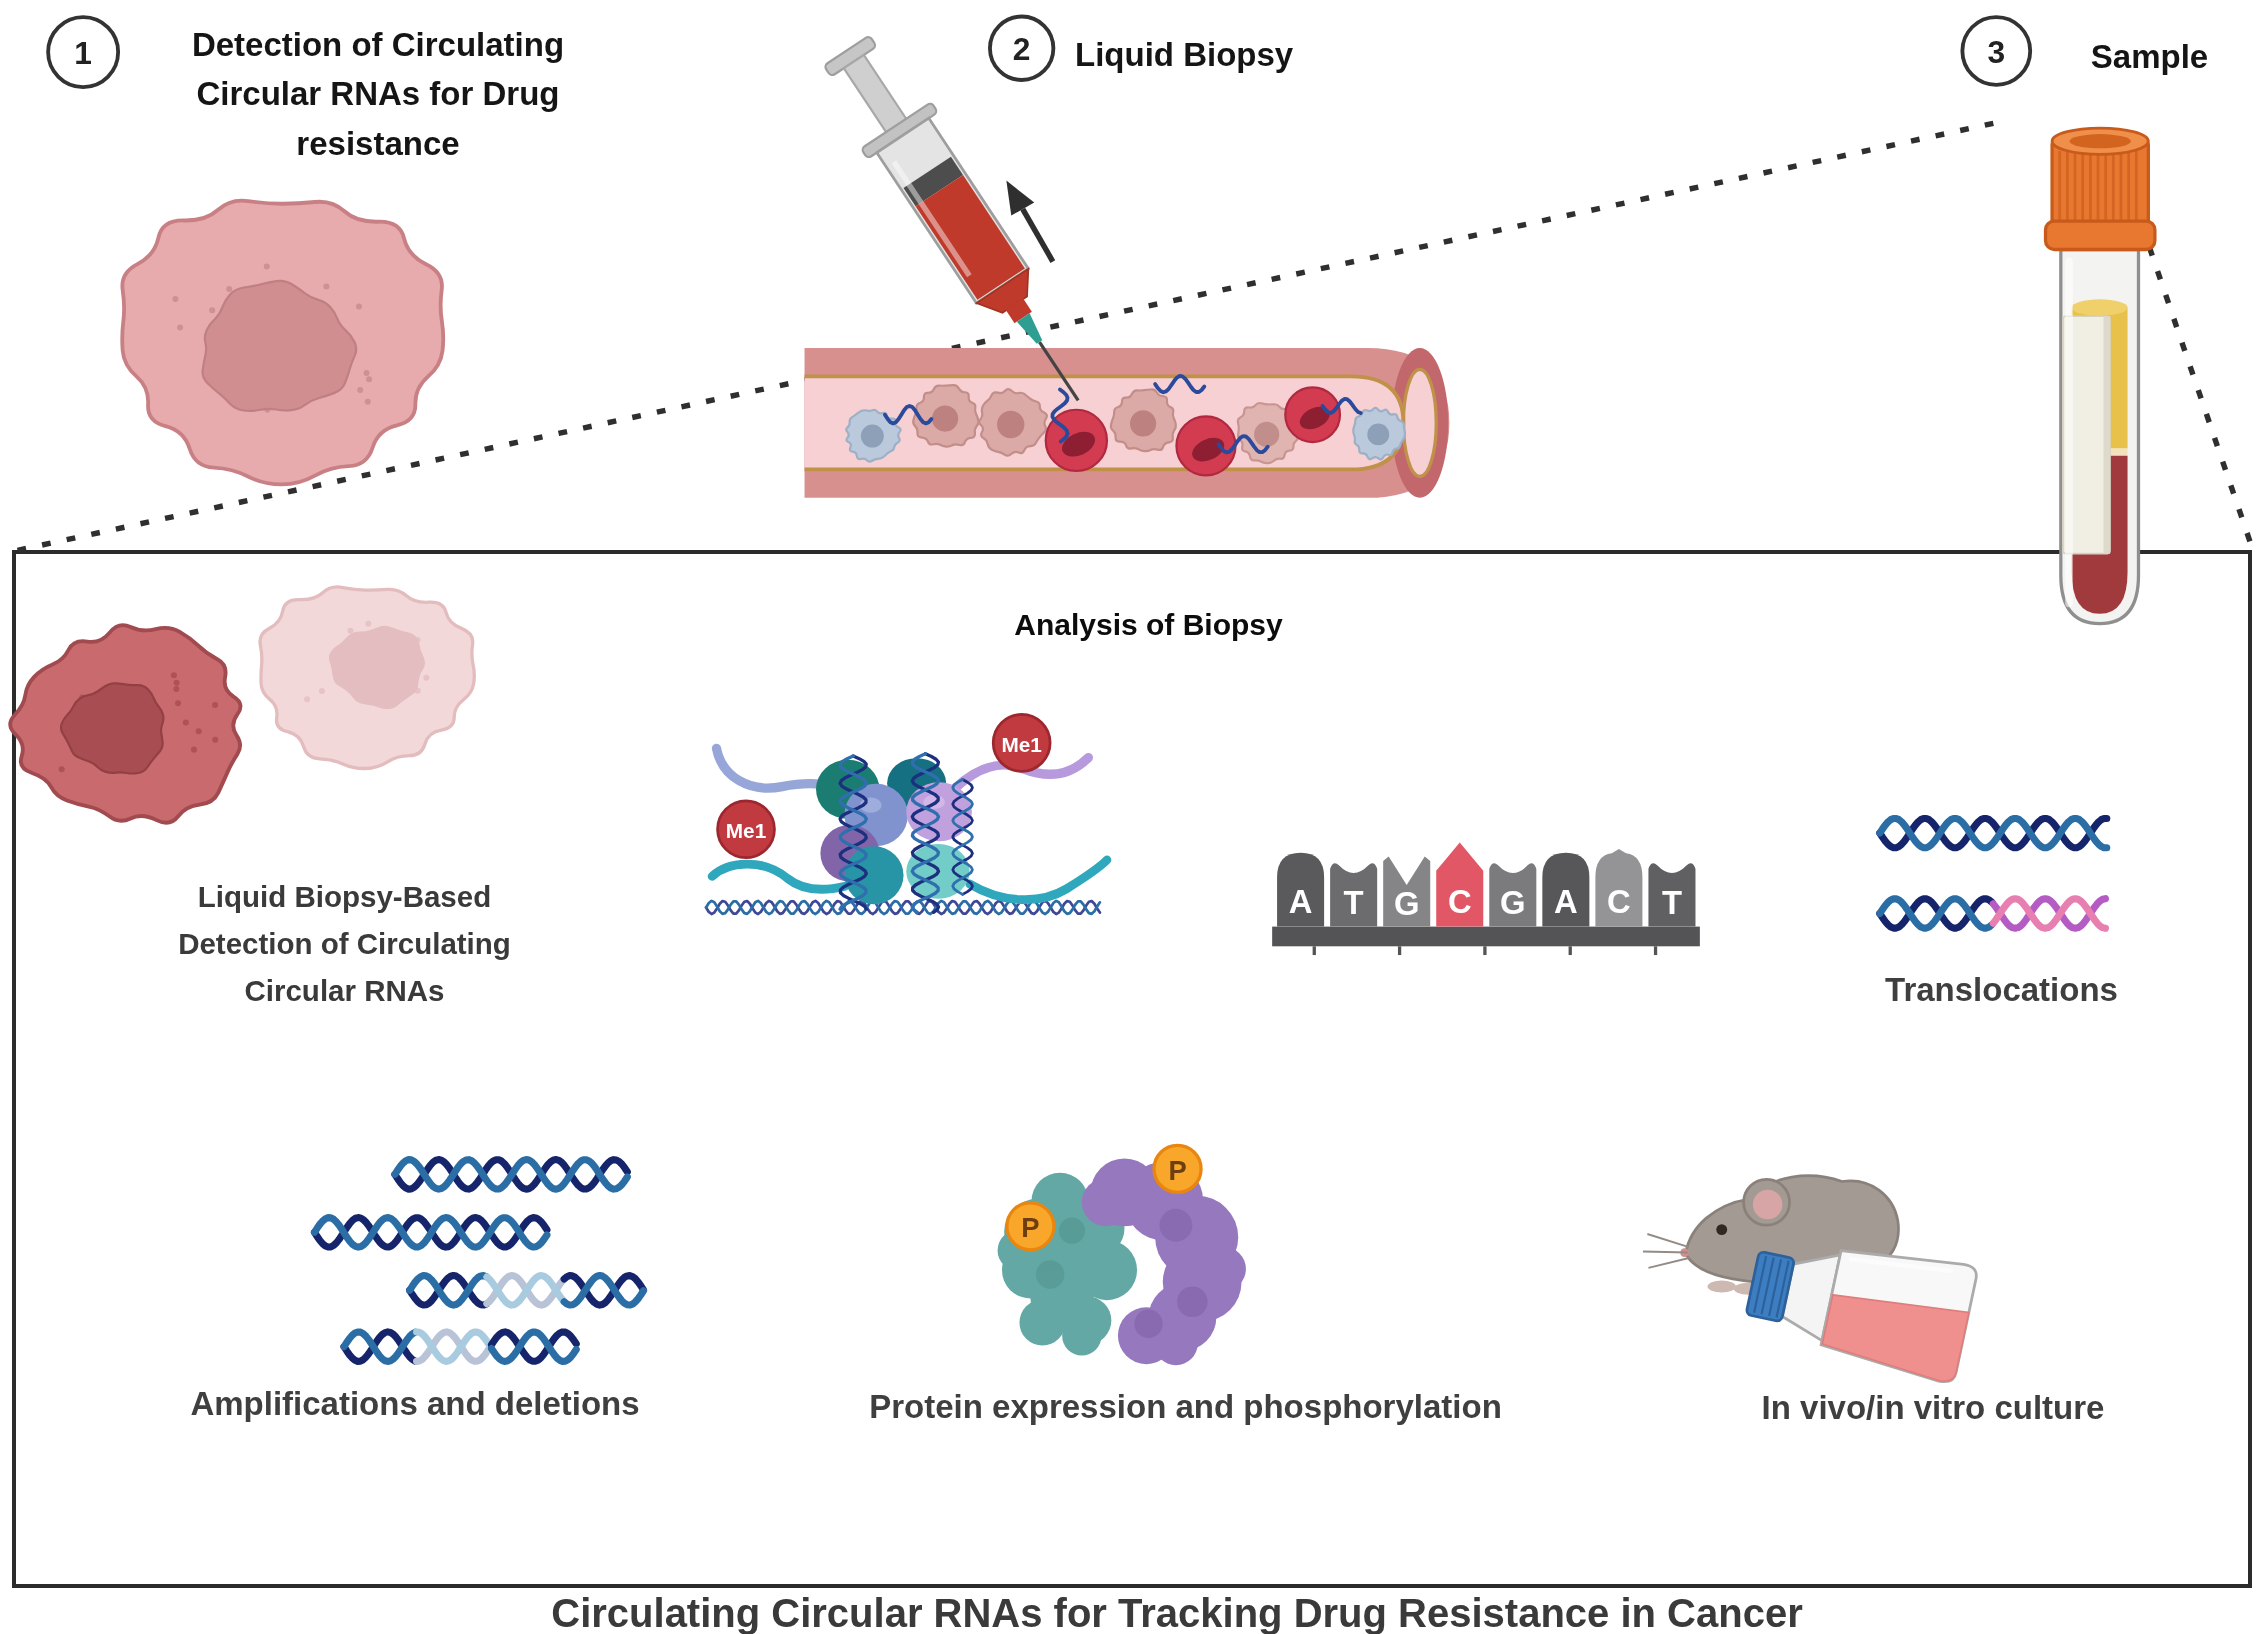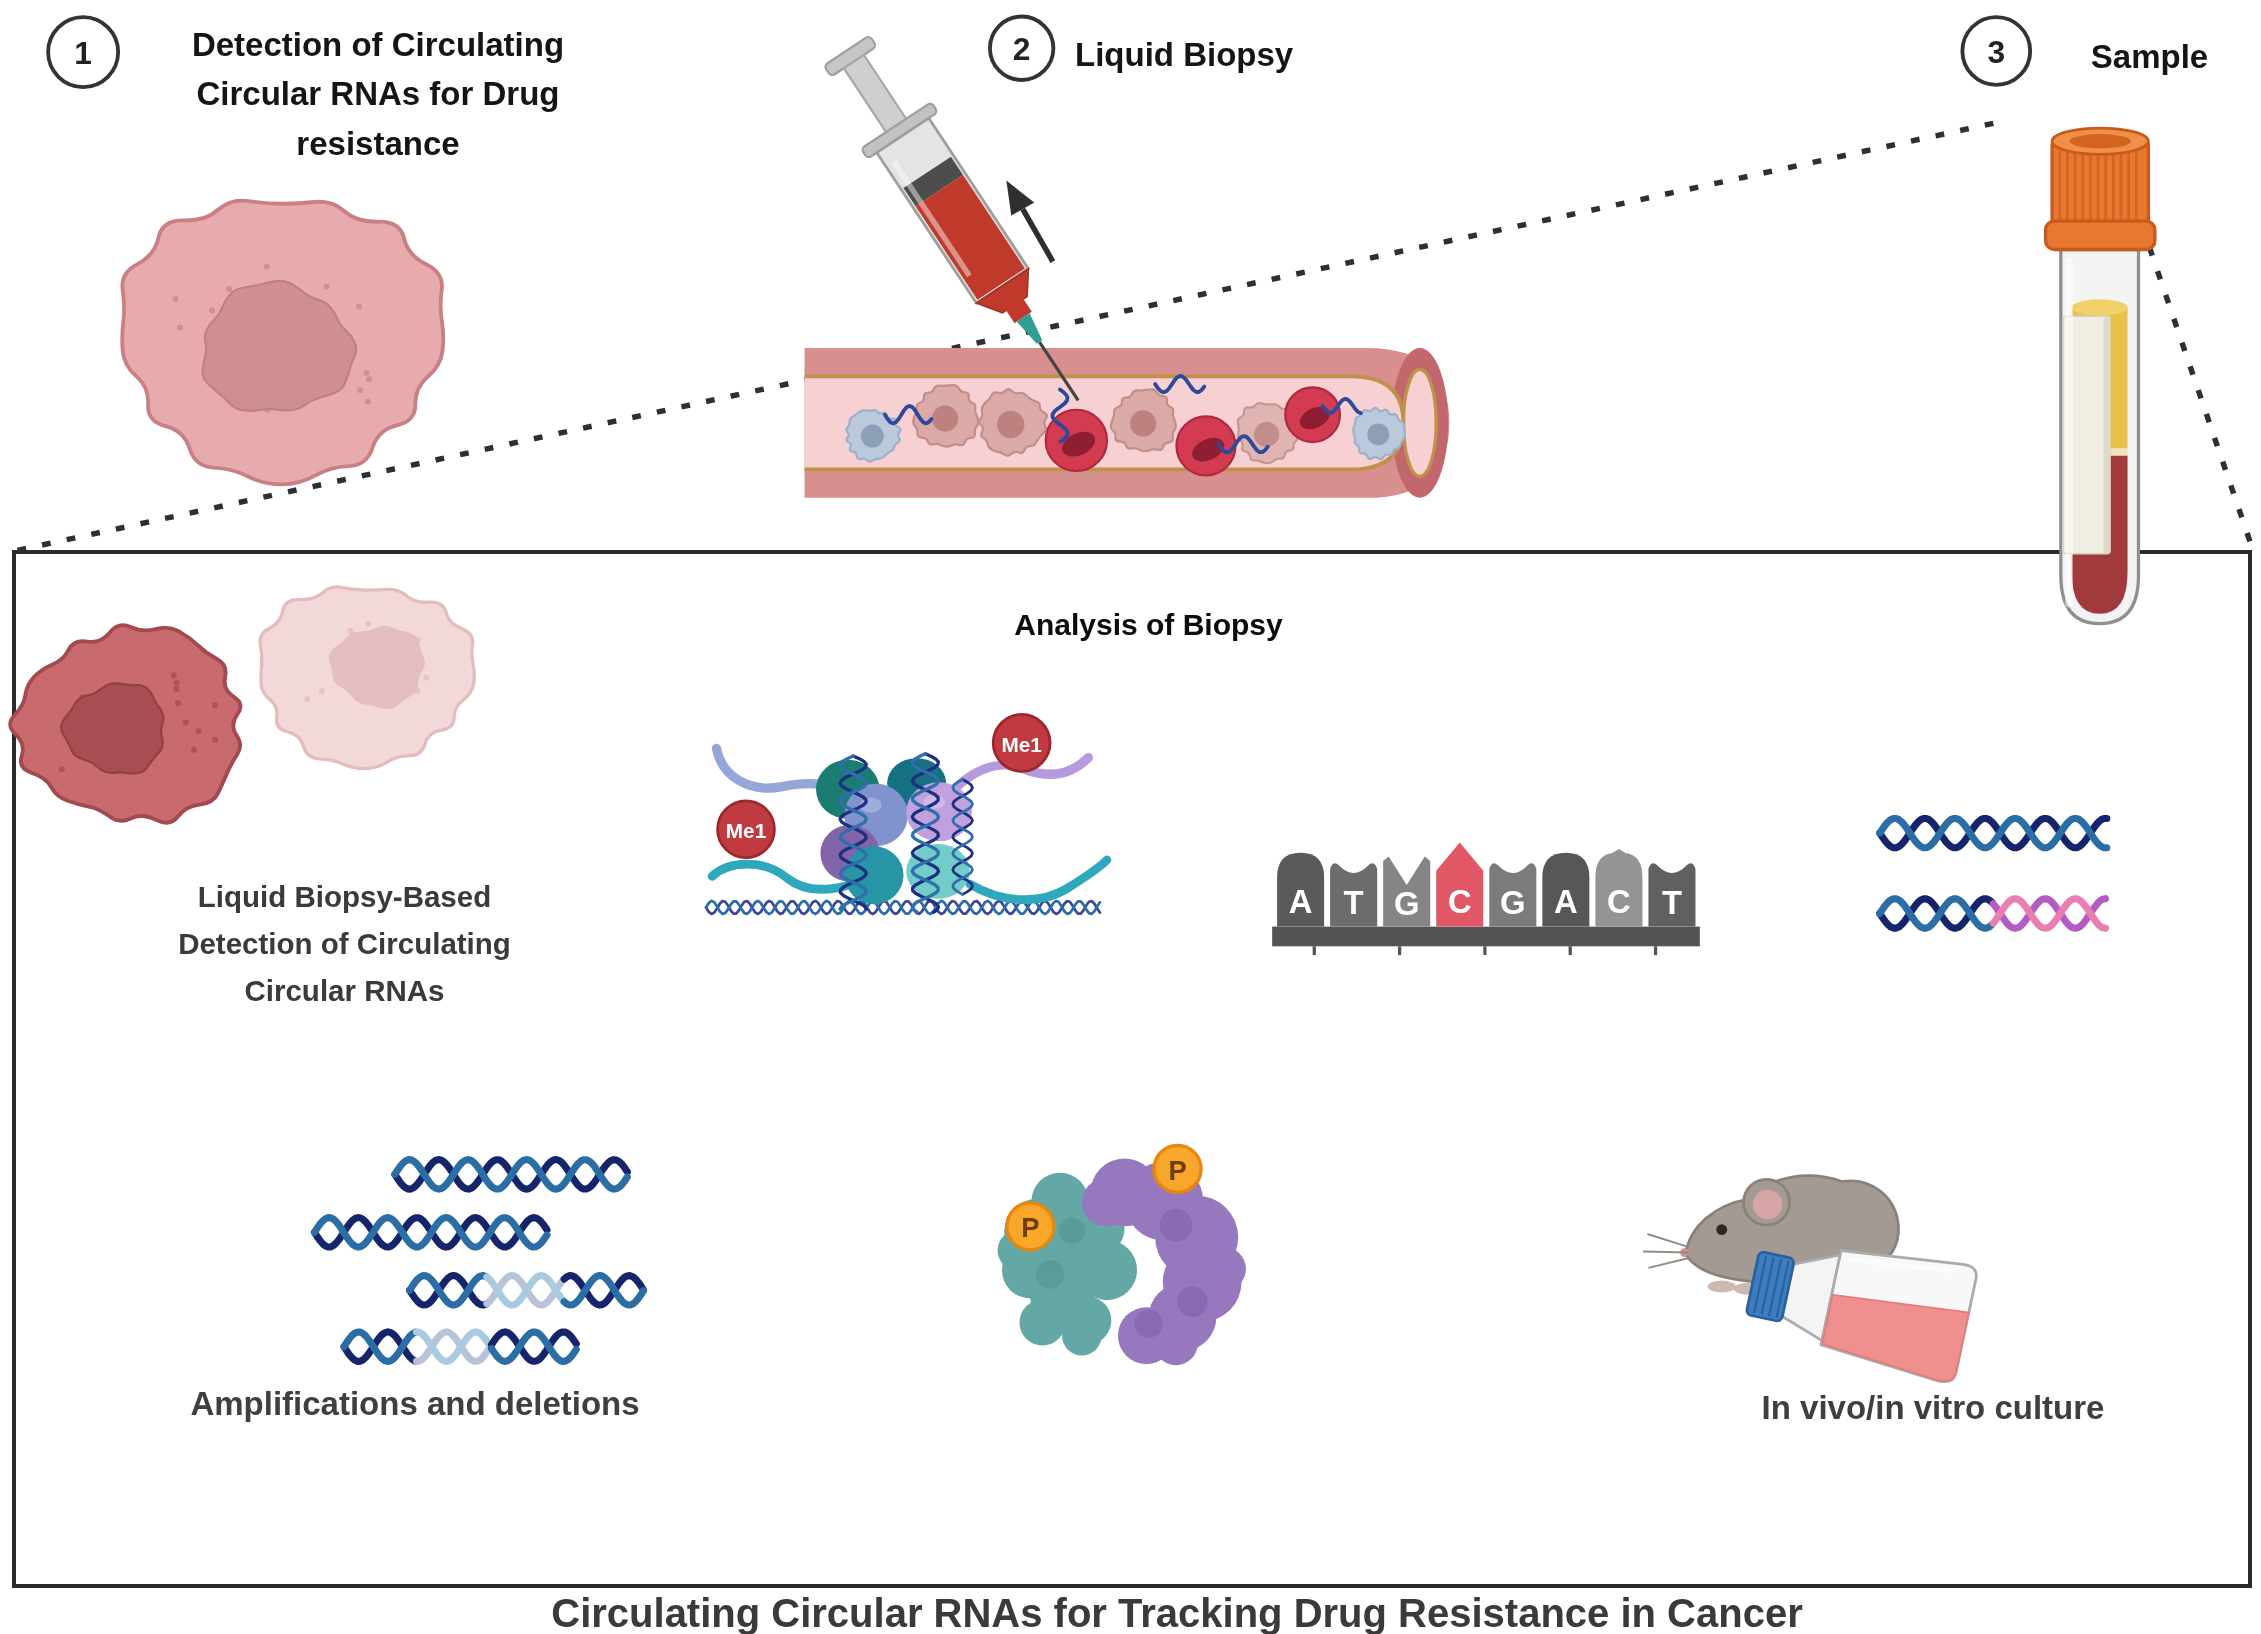--- a/index.html
+++ b/index.html
@@ -409,18 +409,20 @@
 Circular RNAs  for Drug
 resistance</div>
   <div class="t step-label" style="left:1075px;top:30px;width:284px;text-align:left;">Liquid Biopsy</div>
   <div class="t step-label" style="left:2062px;top:32px;width:175px;text-align:center;">Sample</div>
 
   <div class="t section-title" style="left:793px;top:608px;width:711px;">Analysis of Biopsy</div>
   <div class="t left-caption" style="left:82px;top:873px;width:525px;">Liquid Biopsy-Based
 Detection of Circulating
 Circular RNAs</div>
 
+  <div class="t caption" style="left:1780px;top:971px;width:443px;">Translocations</div>
   <div class="t caption" style="left:139px;top:1385px;width:552px;">Amplifications and deletions</div>
+  <div class="t caption" style="left:801px;top:1388px;width:769px;">Protein expression and phosphorylation</div>
   <div class="t caption" style="left:1657px;top:1389px;width:552px;">In vivo/in vitro culture</div>
 
   <div class="t bottom-title" style="left:0;top:1591px;width:2261px;padding-left:93px;box-sizing:border-box;">Circulating Circular RNAs for Tracking Drug Resistance in Cancer</div>
 </div>
 
 
 </body></html>

